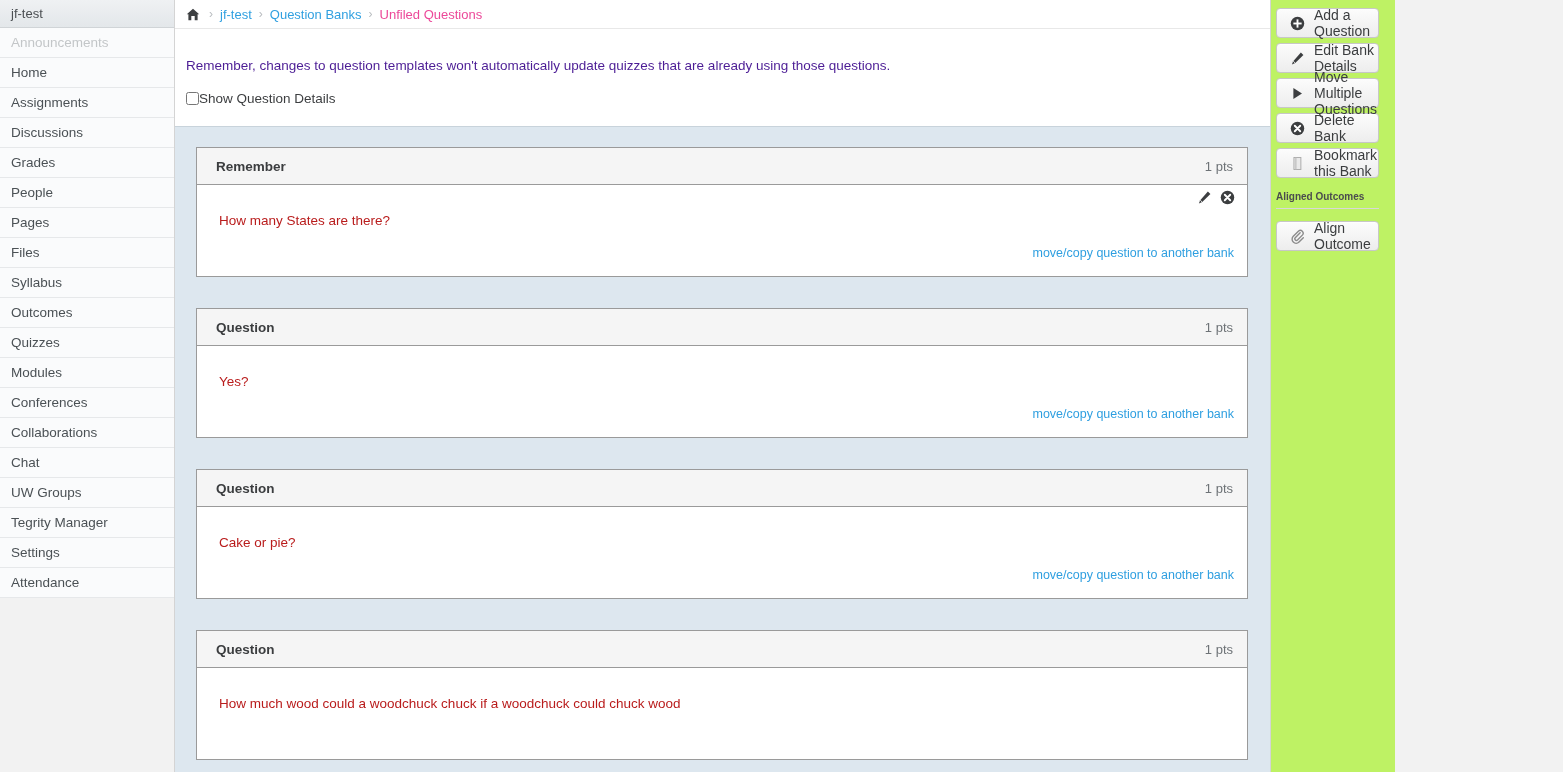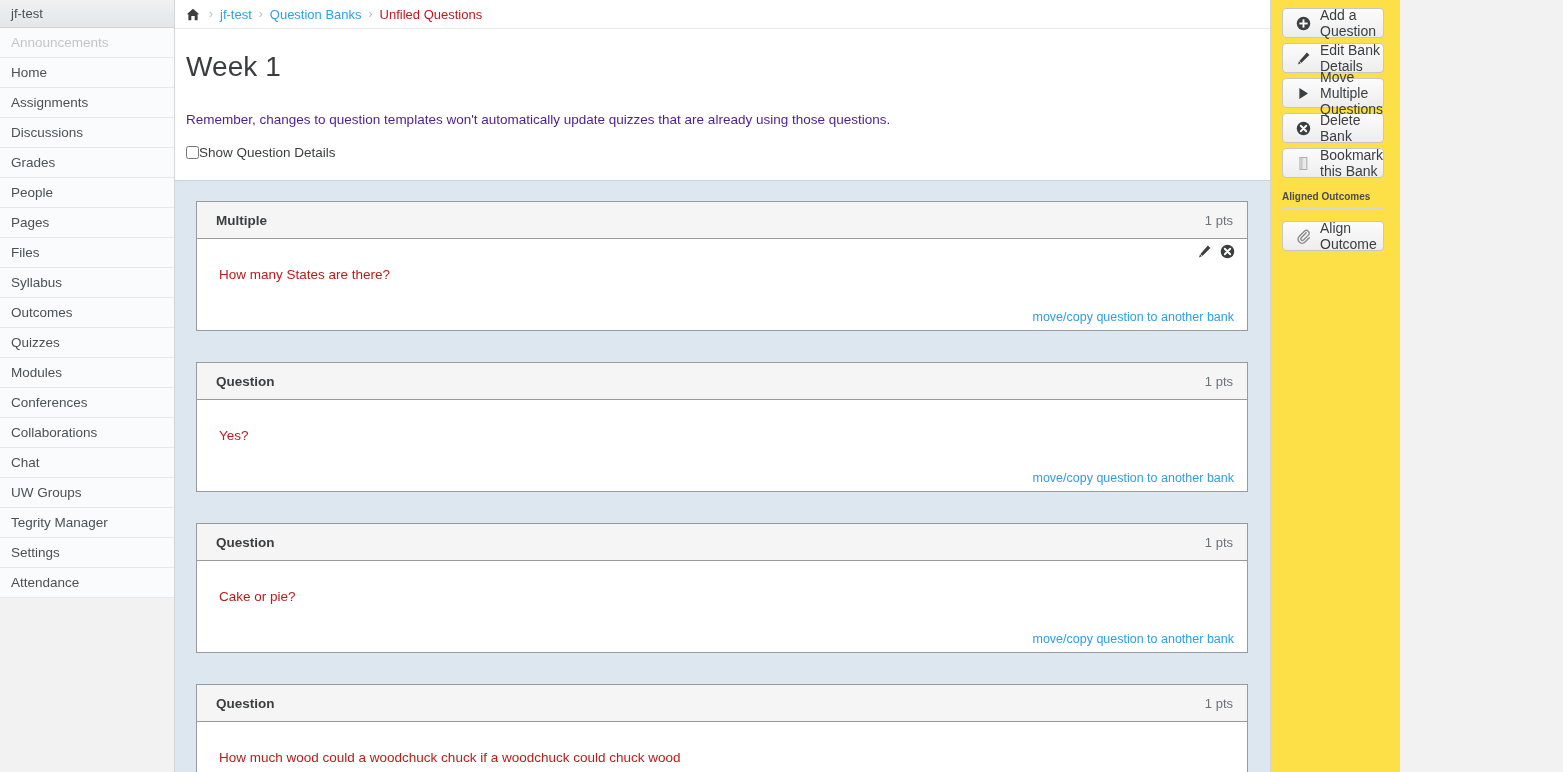--- a/index.html
+++ b/index.html
@@ -49,21 +49,21 @@
   #breadcrumb {
     height: 29px;
     display: flex; align-items: center;
     padding-left: 11px;
     border-bottom: 1px solid #e8e8e8;
     font-size: 13px;
   }
   #breadcrumb .home-ico { margin-right: 2px; display: flex; align-items: center; }
   #breadcrumb .sep { color: #b9bdc0; margin: 0 7px; font-size: 12px; }
   #breadcrumb a { color: #30a0e0; text-decoration: none; cursor: pointer; }
-  #breadcrumb .cur { color: #b91c1c; }
+  #breadcrumb .cur { color: #ec4899; }
 
   #page-head { padding: 0 11px; }
   h1#page-title {
     margin: 0; padding: 22px 0 0 0;
     font-size: 28px; font-weight: normal;
     color: #3a3c3e; letter-spacing: .1px;
   }
   #reminder {
     margin: 0; padding: 29px 0 0 0;
     font-size: 13.5px; color: #4c1d95;
@@ -108,30 +108,30 @@
     min-height: 91px;
     padding: 28px 14px 0 22px;
   }
   .q-text { font-size: 13.5px; color: #b91c1c; }
   .q-actions {
     position: absolute; top: 5px; right: 12px;
     display: flex; align-items: center; gap: 8px;
   }
   .q-actions span { cursor: pointer; display: flex; }
   .q-movecopy {
-    position: absolute; right: 13px; bottom: 6px;
+    position: absolute; right: 13px; bottom: 16px;
     font-size: 12.5px; color: #2f9fe0;
     text-decoration: none; cursor: pointer;
   }
 
   
   #right-rail {
     flex: 1 1 auto;
-    background: #fde047;
-    padding: 8px 16px 0 11px;
+    background: #bef264;
+    padding: 8px 16px 0 5px;
   }
   .rail-btn {
     display: flex; align-items: center;
     height: 30px; width: 100%;
     margin-bottom: 5px;
     padding: 0 0 0 13px;
     background: linear-gradient(to bottom, #fcfcfc, #ededed);
     border: 1px solid #c7c7c7;
     border-radius: 4px;
     font-size: 14px; color: #3b3d3f;
@@ -193,32 +193,31 @@
           <span class="sep">›</span>
           <a>jf-test</a>
           <span class="sep">›</span>
           <a>Question Banks</a>
           <span class="sep">›</span>
           <span class="cur">Unfiled Questions</span>
         </span>
     </div>
 
     <div id="page-head">
-      <h1 id="page-title">Week 1</h1>
       <p id="reminder">Remember, changes to question templates won't automatically update quizzes that are already using those questions.</p>
       <label id="details-toggle">
         <input type="checkbox" id="details-checkbox" style="">
         <span>Show Question Details</span>
       </label>
     </div>
 
     <section id="questions-area">
         <div class="q-card">
           <div class="q-card-head">
-            <span class="q-name">Multiple</span>
+            <span class="q-name">Remember</span>
             <span class="q-pts">1 pts</span>
           </div>
           <div class="q-body">
             <div class="q-actions">
               <span>
                 <svg width="15" height="15" viewBox="0 0 16 16">
                   <path d="M11.6 1.5 L14.3 4.2 L5.6 12.9 L2 14.4 L3.4 10.8 Z" fill="#3c3e40"></path>
                   <path d="M3.4 10.8 L5.6 12.9" stroke="#fff" stroke-width="0.9"></path>
                 </svg>
               </span>

